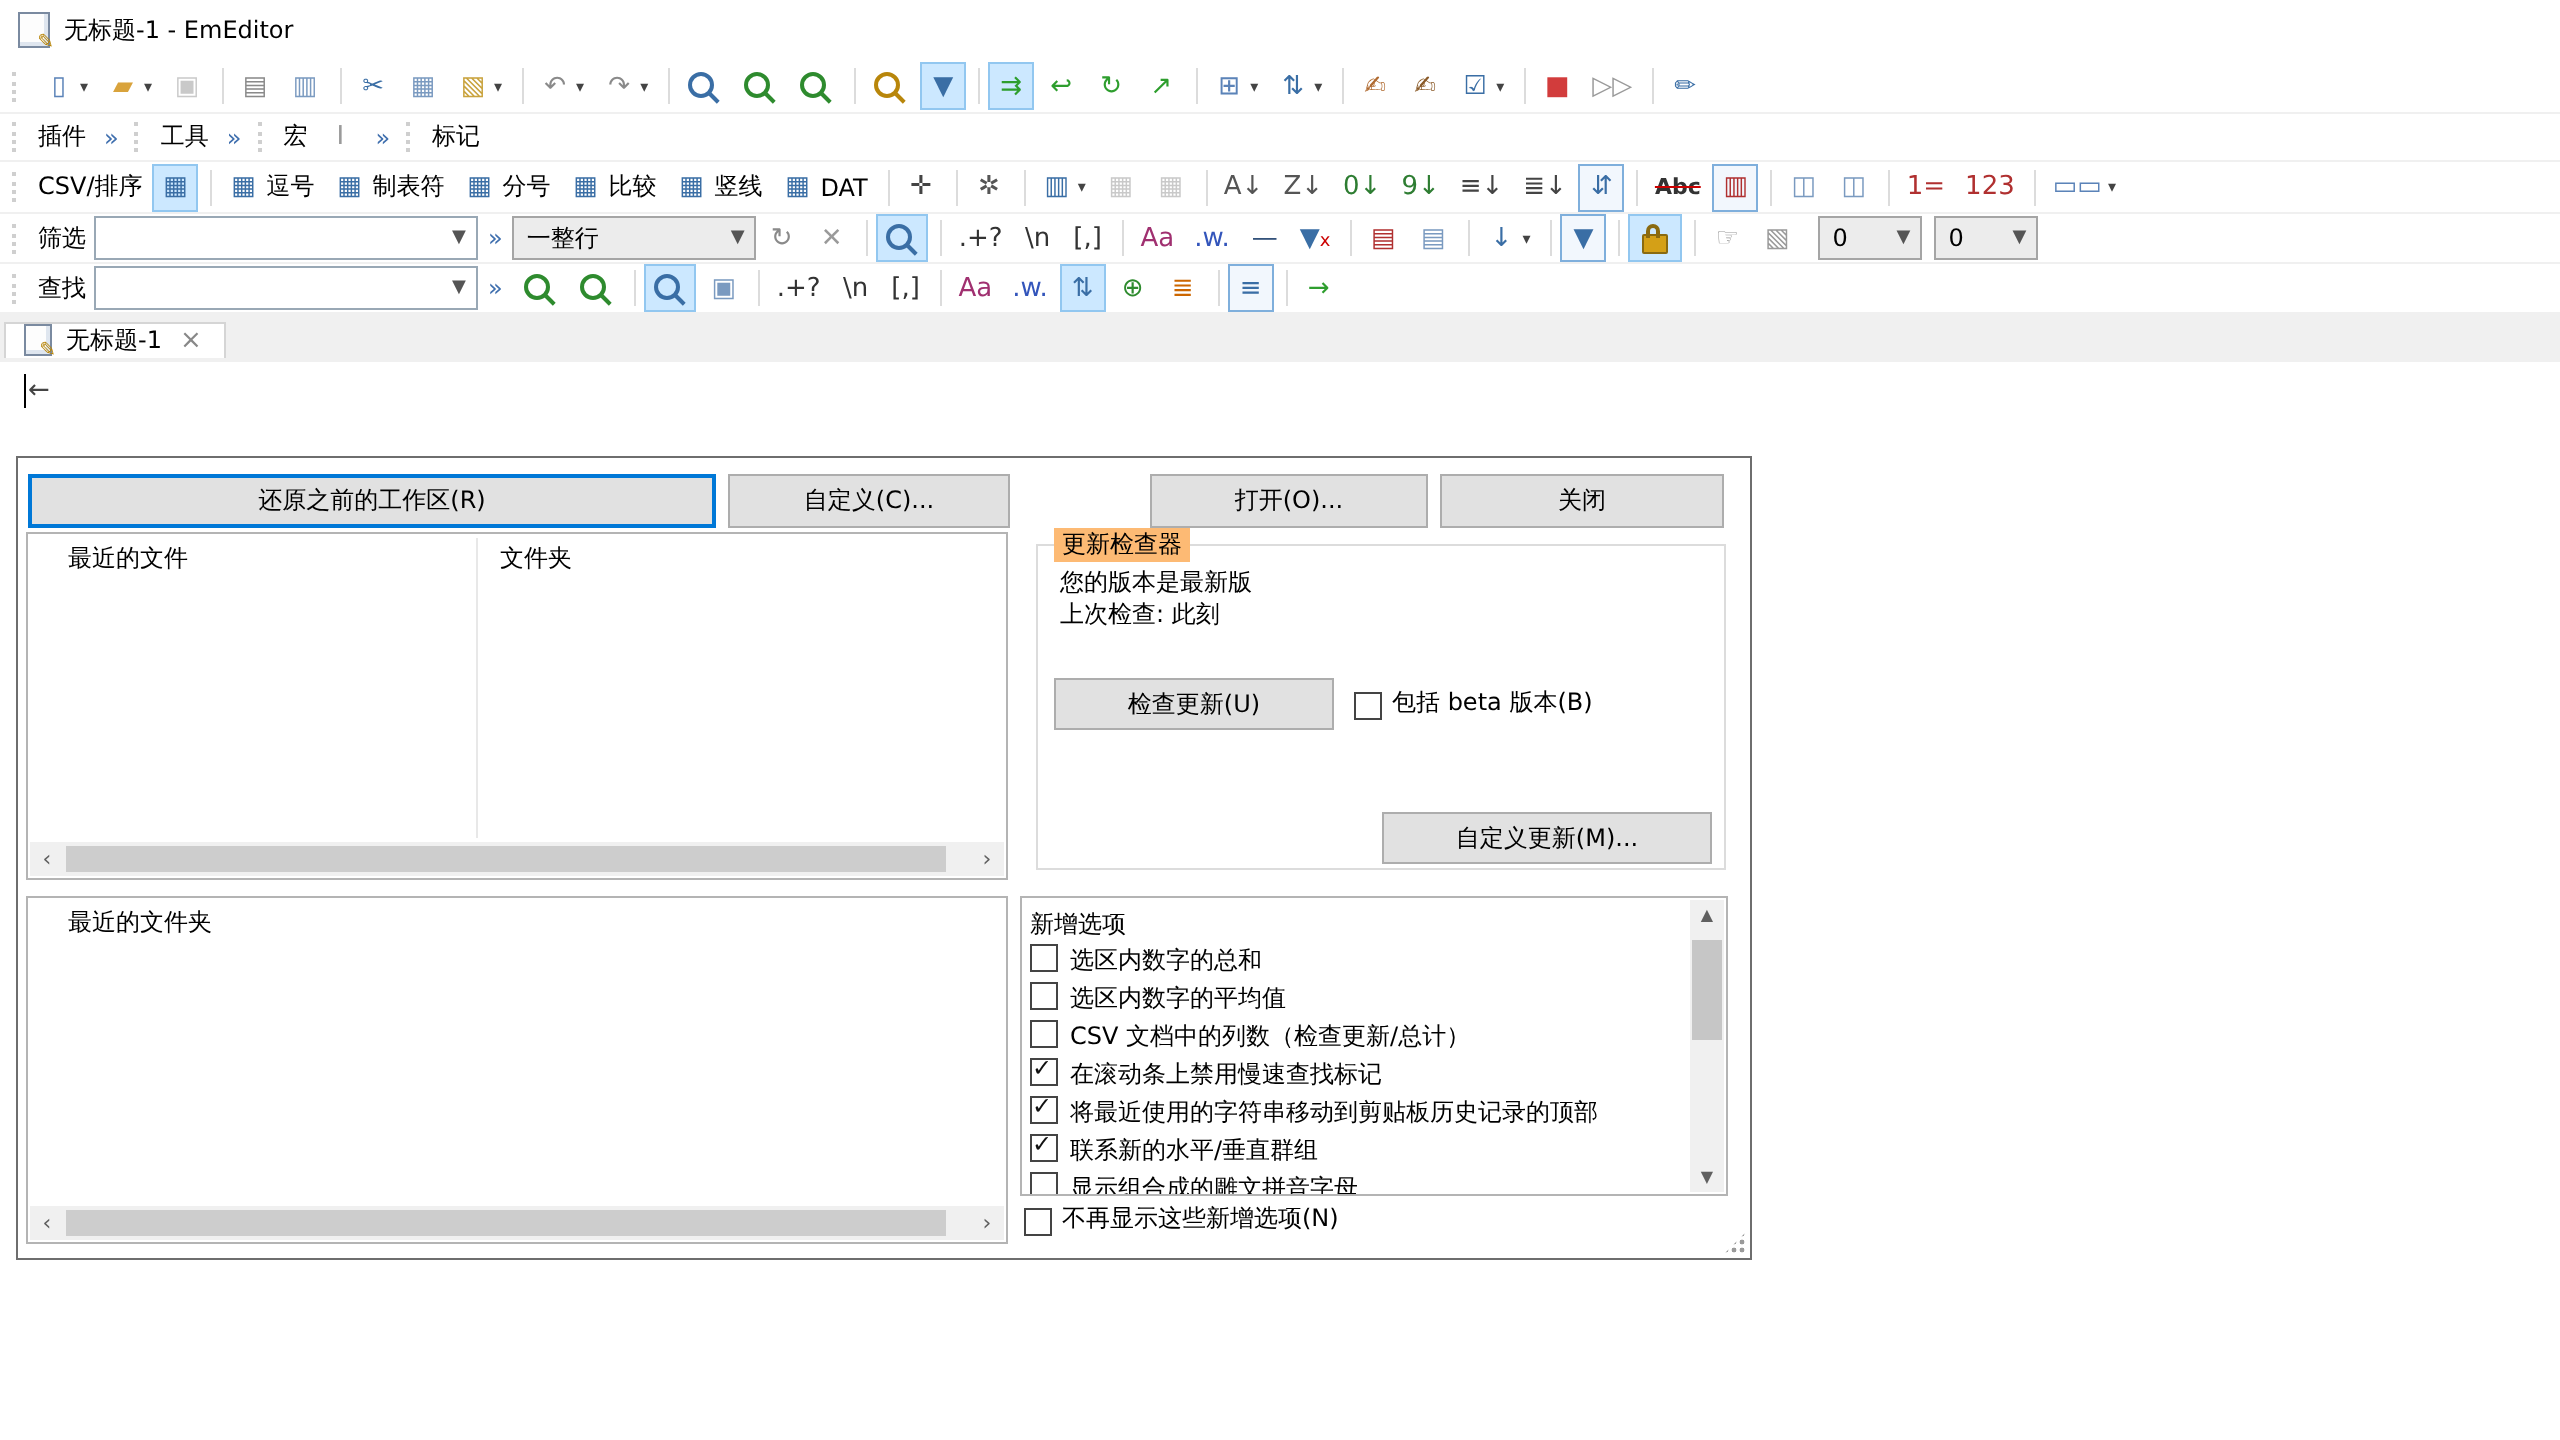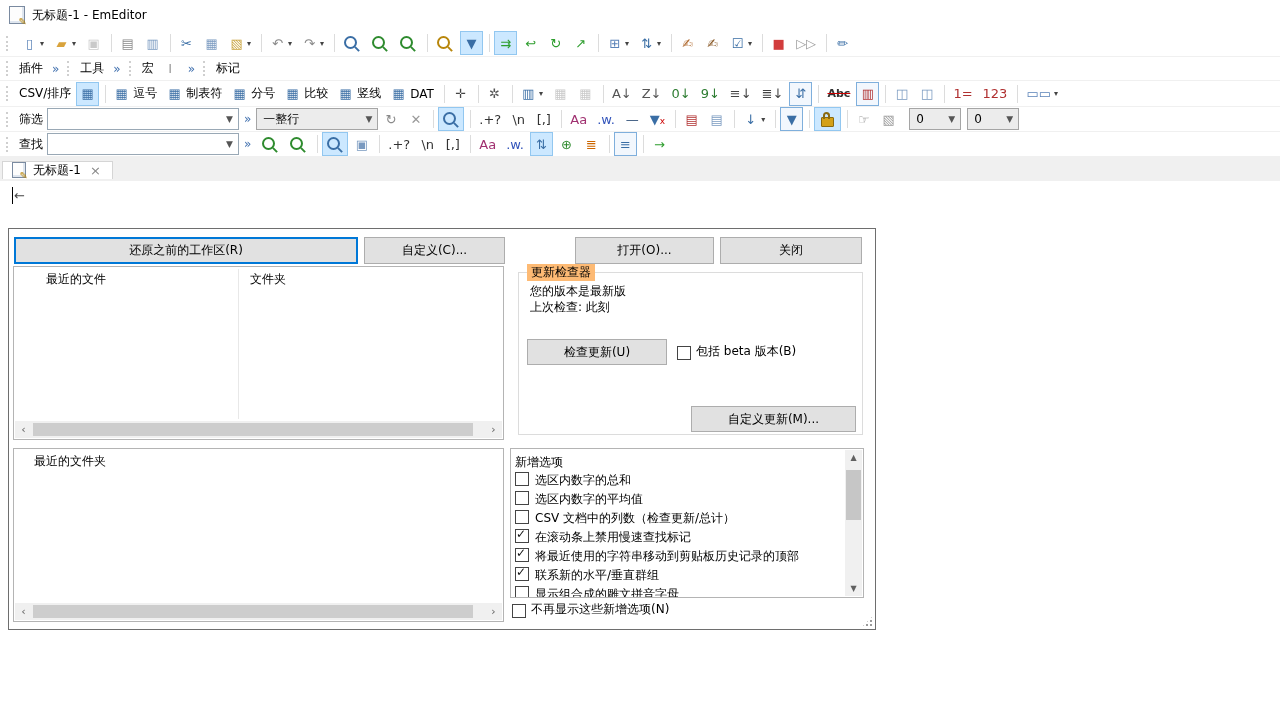--- a/index.html
+++ b/index.html
@@ -432,21 +432,21 @@
   </div>
 
   <div class="dialog" data-name="startup-dialog">
 
     <div class="wbtn default" style="left:5px;top:8px;width:342px;height:25px;" data-name="restore-workspace-button">还原之前的工作区(R)</div>
     <div class="wbtn" style="left:355px;top:8px;width:139px;height:25px;" data-name="customize-button">自定义(C)...</div>
     <div class="wbtn" style="left:566px;top:8px;width:137px;height:25px;" data-name="open-button">打开(O)...</div>
     <div class="wbtn" style="left:711px;top:8px;width:140px;height:25px;" data-name="close-button">关闭</div>
 
     <div class="panel" style="left:4px;top:37px;width:489px;height:172px;" data-name="recent-files-list">
-      <span class="hdr" style="left:32px;" data-name="recent-files-column-header">最近的文件</span>
+      <span class="hdr" style="left:20px;" data-name="recent-files-column-header">最近的文件</span>
       <span class="hdr" style="left:236px;" data-name="folder-column-header">文件夹</span>
       <span class="colsep" style="left:224px;"></span>
       <div class="hscroll" data-name="horizontal-scrollbar">
         <span class="hs-arr" data-name="scroll-left-icon">‹</span>
         <span class="hs-track">
             <span class="hs-thumb" style="right:12px;" data-name="scrollbar-thumb"></span>
           </span>
         <span class="hs-arr" data-name="scroll-right-icon">›</span>
       </div>
     </div>

